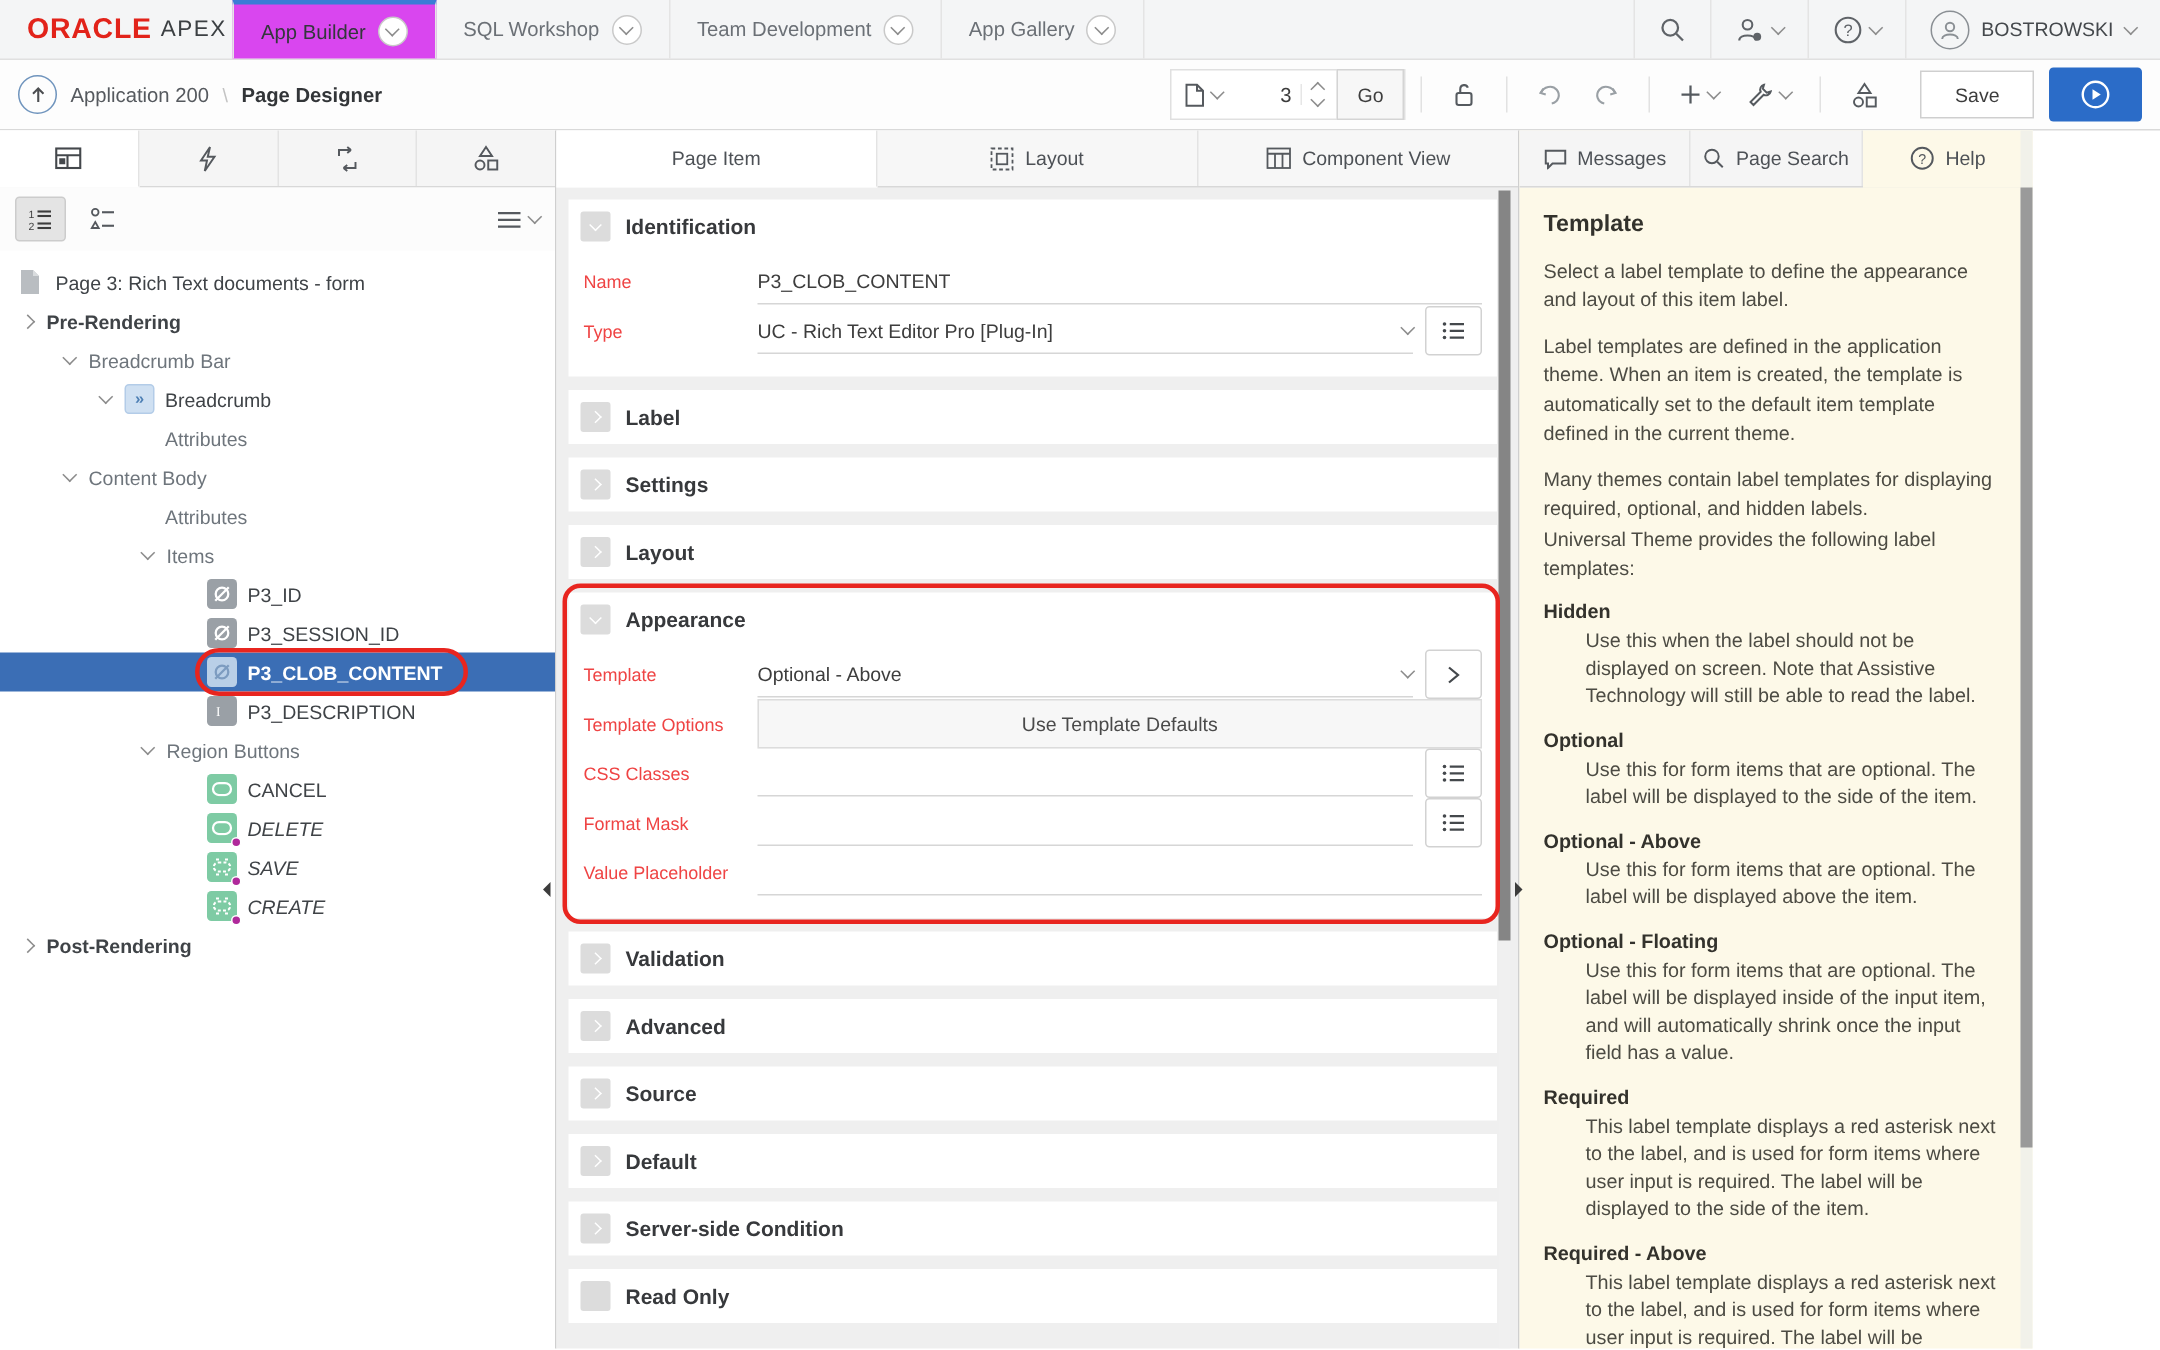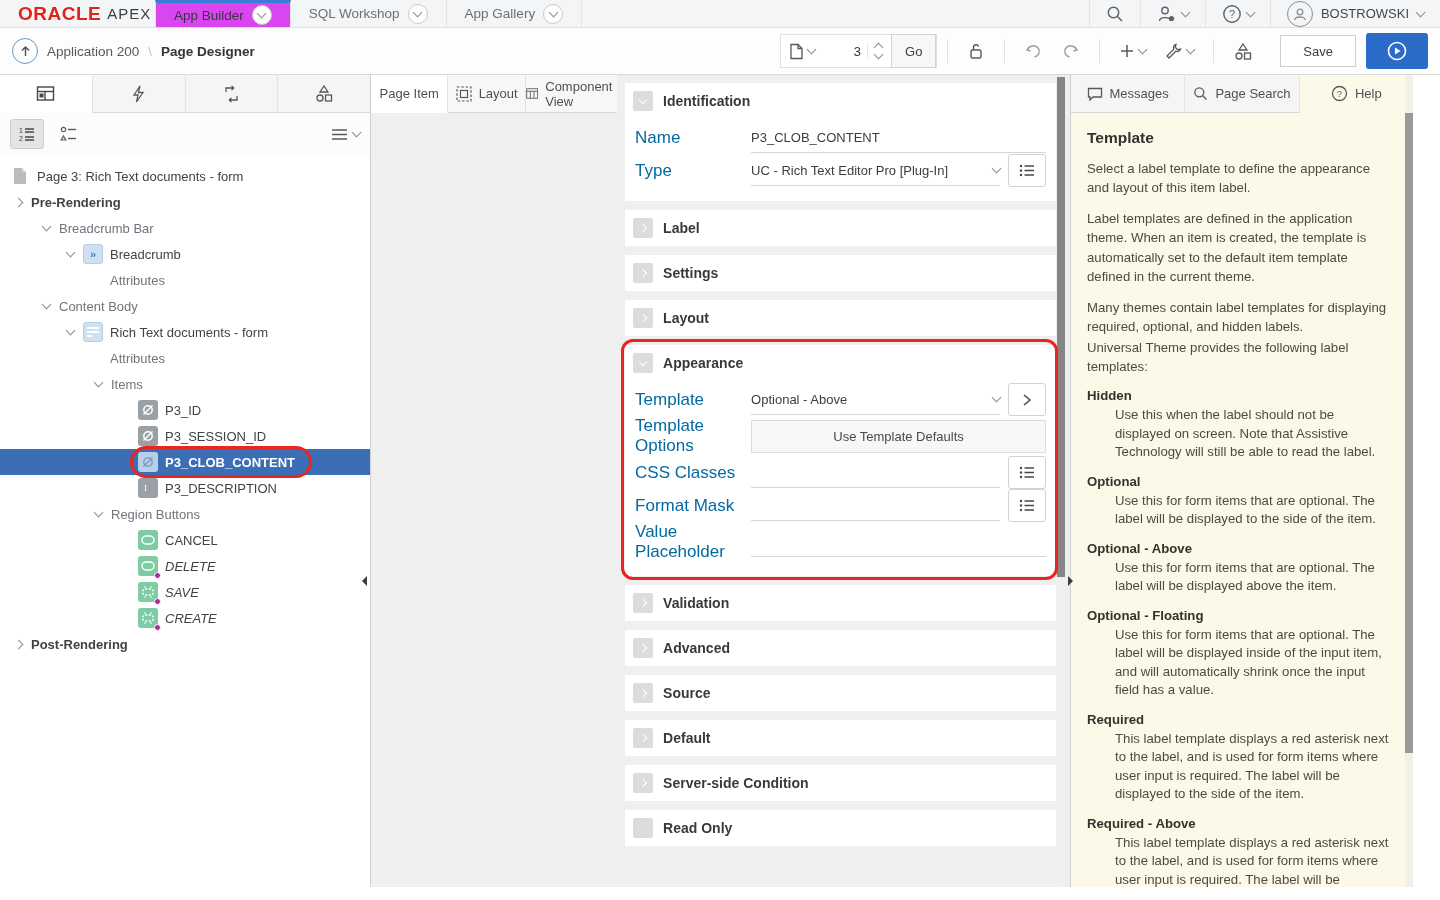--- a/index.html
+++ b/index.html
@@ -7,21 +7,21 @@
     font-family:"Liberation Sans","DejaVu Sans",sans-serif; color:#404040; }
 
   
   .chev { display:inline-block; width:7px; height:7px; border-right:1.5px solid #8c8c8c; border-bottom:1.5px solid #8c8c8c; }
   .chev.down  { transform:rotate(45deg); margin-top:-3px; }
   .chev.right { transform:rotate(-45deg); }
   .circ-chev { width:20px; height:20px; border:1px solid #c9c9c9; border-radius:50%; display:inline-flex; align-items:center; justify-content:center; background:#fff; }
   svg { display:block; }
 
   
-  .app-header { height:28px; background:#f4f5f6; border-bottom:1px solid #e0e0e0; display:flex; align-items:stretch; }
+  .app-header { height:40px; background:#f4f5f6; border-bottom:1px solid #e0e0e0; display:flex; align-items:stretch; }
   .logo { width:155px; display:flex; align-items:center; padding-left:18px; gap:6px; }
   .logo .oracle { color:#e2231a; font-weight:bold; font-size:19px; letter-spacing:.5px; }
   .logo .apex { color:#3c4043; font-size:15px; letter-spacing:1px; }
   .hdr-tab { display:flex; align-items:center; gap:8px; padding:0 18px; font-size:13.5px; color:#6b7076; border-right:1px solid #e4e4e4; cursor:pointer; }
   .hdr-tab.first { border-left:1px solid #e4e4e4; }
   .hdr-tab.active { background:#d946ef; border-top:3px solid #3b7cd6; color:#33373b; }
   .hdr-spacer { flex:1; }
   .hdr-icon-btn { display:flex; align-items:center; justify-content:center; gap:5px; padding:0 16px; border-left:1px solid #e4e4e4; color:#5f6368; cursor:pointer; }
   .hdr-user { display:flex; align-items:center; gap:8px; padding:0 16px; border-left:1px solid #e4e4e4; font-size:13px; color:#44484c; cursor:pointer; }
   .avatar-circ { width:26px; height:26px; border:1.5px solid #8a8f94; border-radius:50%; display:flex; align-items:center; justify-content:center; }
@@ -40,21 +40,21 @@
   .pg-spin { display:flex; flex-direction:column; justify-content:center; gap:3px; padding:0 7px; border-left:1px solid #e6e6e6; cursor:pointer; }
   .go-btn { height:34px; padding:0 13px; border:1px solid #d4d4d4; background:#f7f7f7; font-size:13px; color:#3e3e3e; margin-left:2px; cursor:pointer; font-family:inherit; }
   .tb-sep { width:1px; height:24px; background:#e2e2e2; margin:0 10px; }
   .tb-icon { display:flex; align-items:center; gap:4px; padding:0 9px; color:#555a5f; cursor:pointer; }
   .save-btn { height:32px; padding:0 22px; border:1px solid #cfcfcf; background:#fff; font-size:13px; color:#3c3c3c; margin:0 10px 0 18px; cursor:pointer; font-family:inherit; }
   .run-btn { width:62px; height:36px; border:none; background:#2b6cc8; border-radius:3px; display:flex; align-items:center; justify-content:center; cursor:pointer; }
 
   
   .main { display:flex; height:812px; position:relative; }
   .left-panel { width:371px; border-right:1px solid #cfcfcf; display:flex; flex-direction:column; position:relative; background:#fff; }
-  .center-panel { width:700px; display:flex; background:#efefef; position:relative; border-right:1px solid #cfcfcf; }
+  .center-panel { width:642px; display:flex; flex-direction:column; background:#efefef; position:relative; border-right:1px solid #cfcfcf; }
   .right-panel { width:342px; display:flex; flex-direction:column; background:#fdf9e8; position:relative; }
 
   
   .ptab-bar { height:38px; display:flex; background:#f5f5f5; border-bottom:1px solid #d8d8d8; }
   .ptab { flex:1; display:flex; align-items:center; justify-content:center; gap:7px; border-right:1px solid #e3e3e3; color:#4d5156; font-size:13px; cursor:pointer; }
   .ptab:last-child { border-right:none; }
   .ptab.active { background:#fff; border-bottom:1px solid #fff; margin-bottom:-1px; }
   .ptab.active-help { background:#fdf9e8; border-bottom:1px solid #fdf9e8; margin-bottom:-1px; }
 
   
@@ -91,21 +91,21 @@
 
   
   .prop-scroll { flex:1; padding:8px 0 0 0; overflow:hidden; position:relative; }
   .section { background:#fff; margin:0 14px 9px 8px; }
   .sec-head { height:36px; display:flex; align-items:center; gap:10px; padding:0 8px; cursor:pointer; }
   .sec-chevbox { width:20px; height:20px; background:#dcdcdc; border-radius:2px; display:flex; align-items:center; justify-content:center; }
   .sec-chevbox .chev { border-color:#fff; width:6px; height:6px; }
   .sec-title { font-weight:bold; font-size:14px; color:#37393c; }
   .sec-body { padding:2px 10px 14px 10px; }
   .frow { display:flex; align-items:center; min-height:33px; gap:8px; }
-  .flabel { width:108px; flex:none; font-size:17px; color:#0369a1; }
+  .flabel { width:108px; flex:none; font-size:12px; color:#ef4444; }
   .fctrl { flex:1; display:flex; align-items:center; gap:8px; }
   .uline { flex:1; display:flex; align-items:center; border-bottom:1px solid #d6d6d6; height:30px; }
   .uline input { flex:1; border:none; outline:none; font-size:13px; color:#3d3d3d; background:transparent; font-family:inherit; }
   .sel-value { flex:1; font-size:13px; color:#3d3d3d; }
   .sq-btn { width:38px; height:33px; border:1px solid #d2d2d2; border-radius:3px; background:#fff; display:flex; align-items:center; justify-content:center; cursor:pointer; flex:none; }
   .wide-btn { flex:1; height:33px; border:1px solid #dcdcdc; background:#f7f7f7; font-size:13px; color:#4a4a4a; cursor:pointer; font-family:inherit; }
   .appearance-wrap { position:relative; }
   .red-rect { position:absolute; left:-4px; right:-2px; top:-6px; bottom:-4px; border:3px solid #e8251f; border-radius:12px; pointer-events:none; z-index:5; }
   .c-scrollbar { position:absolute; right:5px; top:2px; bottom:0; width:8px; background:#f0f0f0; }
   .c-thumb { position:absolute; top:0; left:0; width:8px; height:500px; background:#858585; }
@@ -134,20 +134,26 @@
         <span class="chev down"></span>
       </span>
   </div>
   <div class="hdr-tab">
     <span>SQL Workshop</span>
     <span class="circ-chev">
         <span class="chev down"></span>
       </span>
   </div>
   <div class="hdr-tab">
+    <span>Team Development</span>
+    <span class="circ-chev">
+        <span class="chev down"></span>
+      </span>
+  </div>
+  <div class="hdr-tab">
     <span>App Gallery</span>
     <span class="circ-chev">
         <span class="chev down"></span>
       </span>
   </div>
   <div class="hdr-spacer"></div>
   <div class="hdr-icon-btn">
     <svg width="18" height="18" viewBox="0 0 18 18">
         <circle cx="7.5" cy="7.5" r="5.2" fill="none" stroke="#5f6368" stroke-width="1.5"></circle>
         <line x1="11.5" y1="11.5" x2="16" y2="16" stroke="#5f6368" stroke-width="1.5"></line>
@@ -349,33 +355,20 @@
         <span class="tlabel">Breadcrumb</span>
       </div>
       <div class="trow" style="padding-left:110px">
         <span class="tlabel">Attributes</span>
       </div>
       <div class="trow" style="padding-left:40px">
         <span class="exp">
             <span class="chev down"></span>
           </span>
         <span class="tlabel">Content Body</span>
-      </div>
-      <div class="trow dark" style="padding-left:64px">
-        <span class="exp">
-            <span class="chev down"></span>
-          </span>
-        <span class="ticon blue">
-            <svg width="14" height="12" viewBox="0 0 14 12">
-              <line x1="1" y1="2" x2="13" y2="2" stroke="#fff" stroke-width="2"></line>
-              <line x1="1" y1="6" x2="13" y2="6" stroke="#fff" stroke-width="2"></line>
-              <line x1="1" y1="10" x2="6" y2="10" stroke="#fff" stroke-width="2"></line>
-            </svg>
-          </span>
-        <span class="tlabel">Rich Text documents - form</span>
       </div>
       <div class="trow" style="padding-left:110px">
         <span class="tlabel">Attributes</span>
       </div>
       <div class="trow" style="padding-left:92px">
         <span class="exp">
             <span class="chev down"></span>
           </span>
         <span class="tlabel">Items</span>
       </div>

